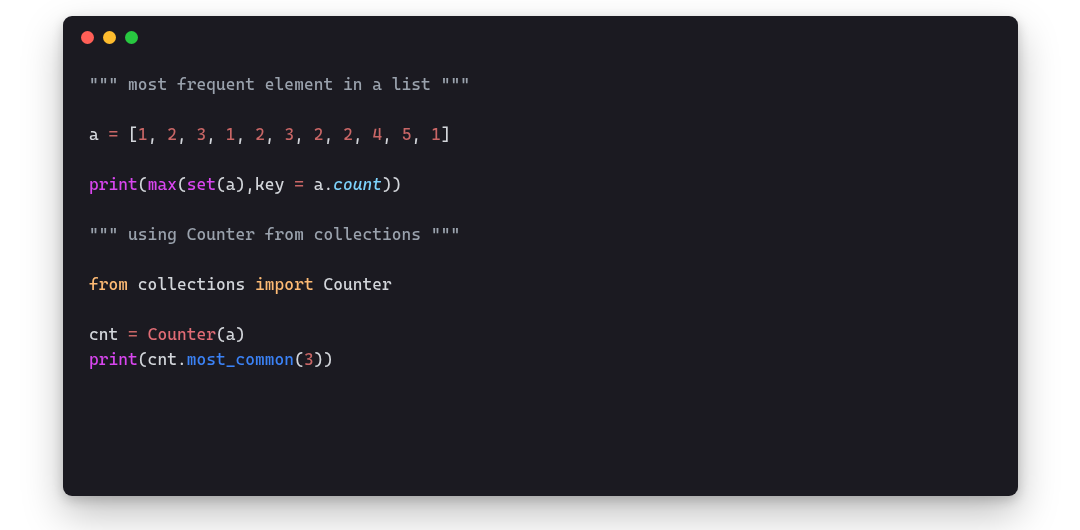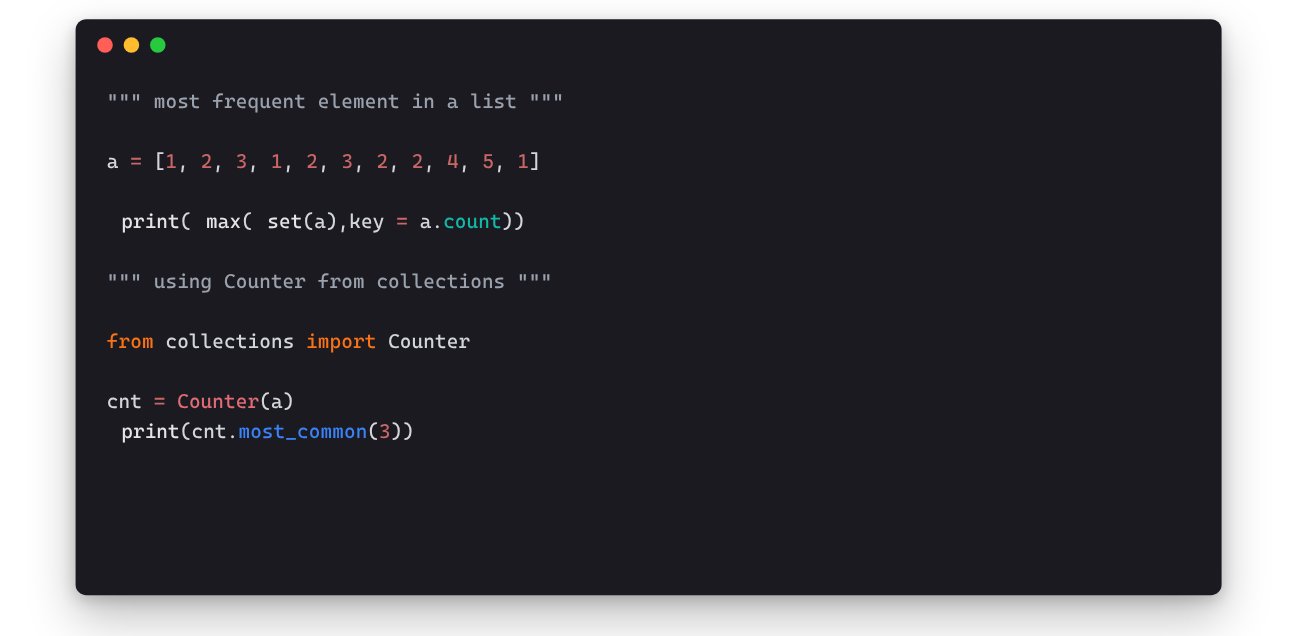--- a/index.html
+++ b/index.html
@@ -40,26 +40,26 @@
     font-size: 16.5px;
     line-height: 25px;
     white-space: pre;
     color: #d3d6db;
     letter-spacing: 0.1px;
   }
   .t-str   { color: #9aa2ad; }
   .t-num   { color: #c96666; }
   .t-op    { color: #c96666; }
   .t-punc  { color: #d3d6db; }
-  .t-func  { color: #e5e5e5; margin-left: 12px; }
+  .t-func  { color: #d946ef; }
   .t-ident { color: #d3d6db; }
-  .t-key   { color: #f97316; }
+  .t-key   { color: #fdba74; }
   .t-name2 { color: #e06c75; }
   .t-prop  { color: #3b82f6; }
-  .t-attr  { color: #14b8a6; }
+  .t-attr  { color: #7dd3fc; font-style: italic; }
 </style>
 </head>
 <body>
 
 <div class="window">
   <div class="titlebar">
     <div class="traffic-dot red"></div>
     <div class="traffic-dot yellow"></div>
     <div class="traffic-dot green"></div>
   </div>

